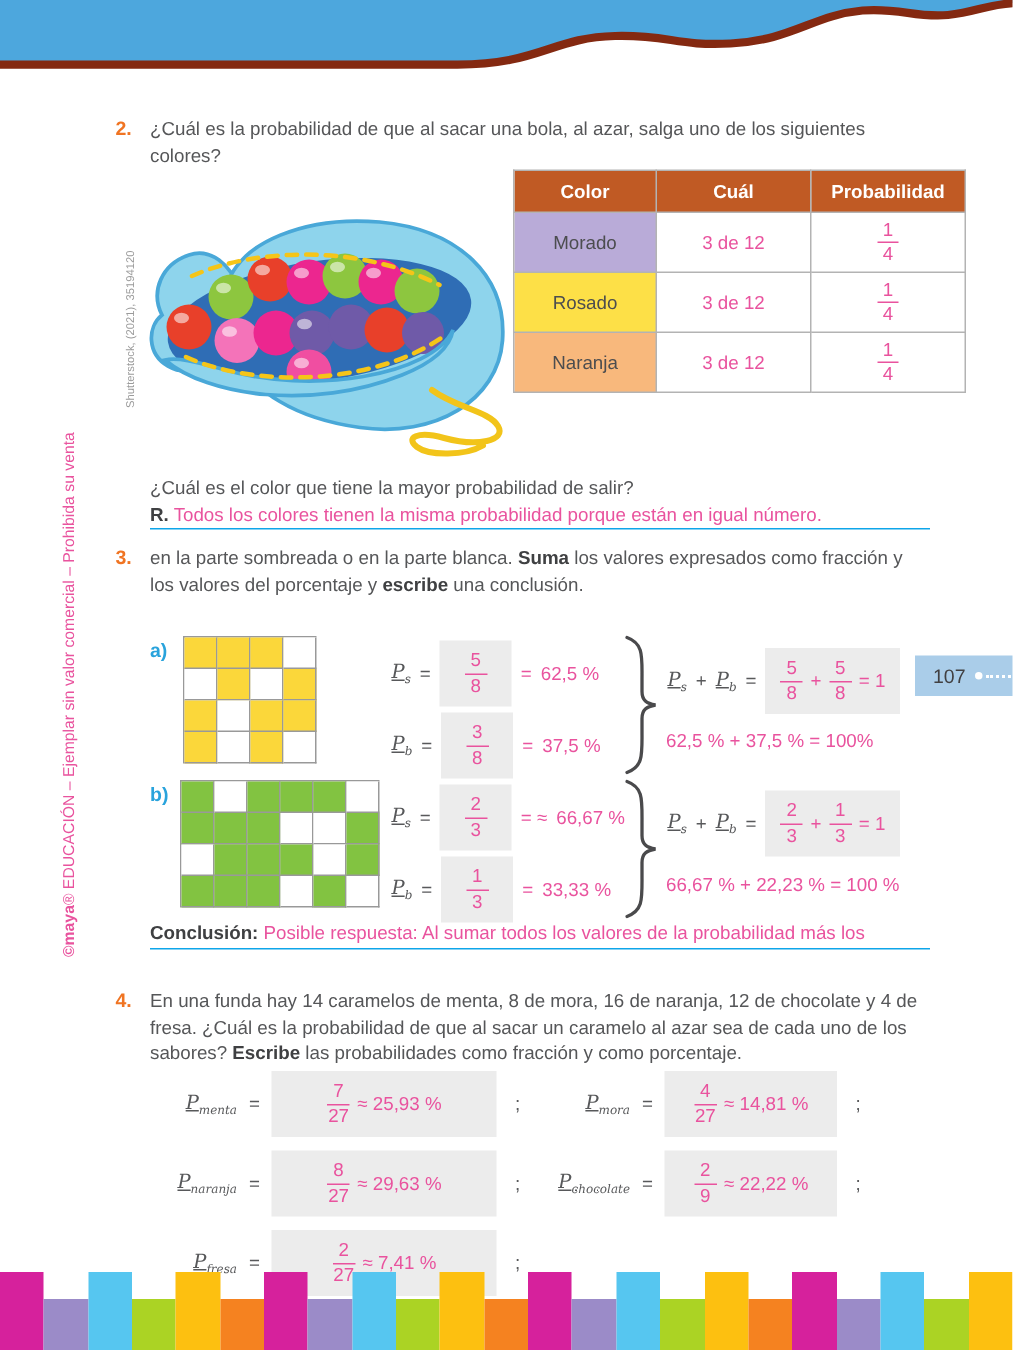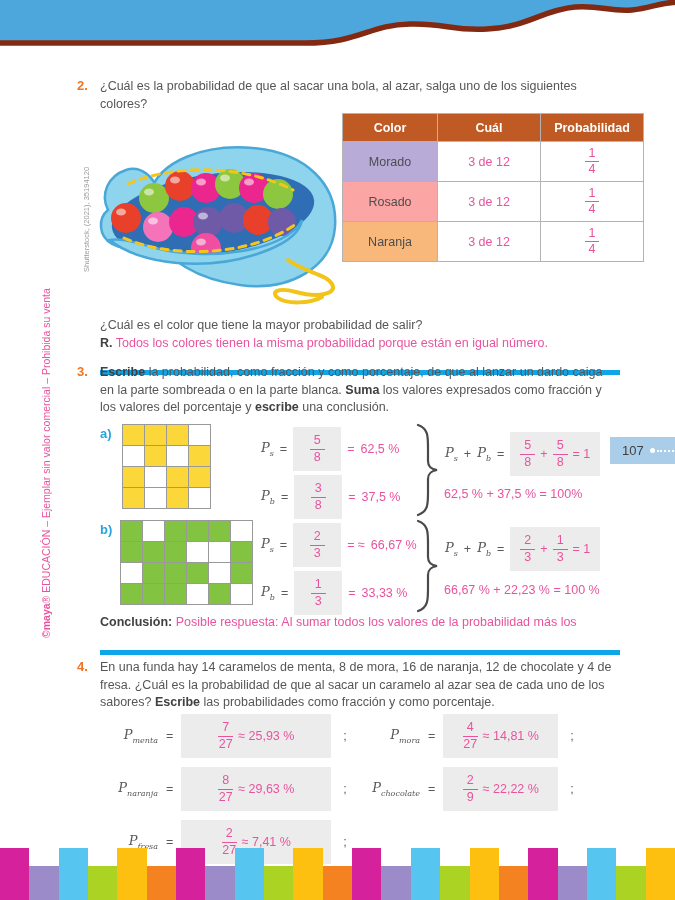--- a/index.html
+++ b/index.html
@@ -24,31 +24,31 @@
                 border:1px solid #b3b3b3;padding:0 6px;}
   table.prob td{border:1px solid #b3b3b3;text-align:center;height:39px;padding:0 4px;}
   table.prob .c-color{width:86px;color:#4c4d4f;}
   table.prob .c-razon{width:94px;color:#e9539e;}
   table.prob .c-prob{width:94px;}
 
   .frac{display:inline-block;text-align:center;vertical-align:middle;line-height:1.05;color:#e9539e;}
   .frac .num{display:block;border-bottom:1px solid #e9539e;padding:0 4px 1px;}
   .frac .den{display:block;padding-top:1px;}
 
-  .underline-block{border-bottom:5px solid #0ea5e9;padding-bottom:20px;}
+  .underline-block{border-bottom:1px solid #0ea5e9;padding-bottom:2px;}
 
   
   .gridbox{display:grid;border-top:1px solid #999;border-left:1px solid #999;}
   .gridbox div{border-right:1px solid #999;border-bottom:1px solid #999;background:#fff;}
   .grid-a{grid-template-columns:repeat(4,22px);grid-auto-rows:21px;}
   .grid-b{grid-template-columns:repeat(6,22px);grid-auto-rows:21px;}
 
   
   .frow{display:flex;align-items:center;gap:6px;}
-  .plabel{font-family:"DejaVu Serif",serif;font-style:italic;font-size:13px;color:#57585a;}
+  .plabel{font-family:"DejaVu Serif",serif;font-style:italic;font-size:13px;color:#57585a;text-decoration:underline;}
   .plabel sub{font-size:8px;font-style:italic;}
   .fbox{background:#ececec;display:inline-flex;align-items:center;justify-content:center;
         gap:5px;padding:5px 10px;min-width:28px;min-height:34px;}
   .pctline{color:#e9539e;font-size:12.5px;}
 
   
   .badge{left:610px;top:437px;width:65px;height:27px;background:#aacde9;display:flex;
          align-items:center;padding-left:12px;color:#414042;font-size:13px;}
   .badge .dot{width:5px;height:5px;border-radius:50%;background:#fff;margin-left:6px;}
   .badge .dots{flex:1;border-top:2px dotted #fff;margin:0 2px 0 2px;}
@@ -139,41 +139,40 @@
       <th>Probabilidad</th>
     </tr>
   </thead>
   <tbody>
     <tr>
       <td class="c-color" style="background: rgb(185, 171, 216);">Morado</td>
       <td class="c-razon">3 de 12</td>
       <td class="c-prob"><span class="frac"><span class="num">1</span><span class="den">4</span></span></td>
     </tr>
     <tr>
-      <td class="c-color" style="background: #fca5a5;">Rosado</td>
+      <td class="c-color" style="background: #fde047;">Rosado</td>
       <td class="c-razon">3 de 12</td>
       <td class="c-prob"><span class="frac"><span class="num">1</span><span class="den">4</span></span></td>
     </tr>
     <tr>
       <td class="c-color" style="background: rgb(248, 184, 124);">Naranja</td>
       <td class="c-razon">3 de 12</td>
       <td class="c-prob"><span class="frac"><span class="num">1</span><span class="den">4</span></span></td>
     </tr>
   </tbody>
 </table>
 
 <div class="abs bodytext" style="left:100px;top:317px">¿Cuál es el color que tiene la mayor probabilidad de salir?</div>
 <div class="abs underline-block" style="left:100px;top:336px;width:520px">
   <b class="dark">R.</b>
   <span class="pink">Todos los colores tienen la misma probabilidad porque están en igual número.</span>
 </div>
 
 <div class="abs qnum" style="left:77px;top:364px">3.</div>
 <div class="abs bodytext" style="left:100px;top:364px">
-  <div><b class="dark">Escribe</b><span> la probabilidad, como fracción y como porcentaje, de que al lanzar un dardo caiga</span></div>
   <div><span>en la parte sombreada o en la parte blanca. </span><b class="dark">Suma</b><span> los valores expresados como fracción y</span></div>
   <div><span>los valores del porcentaje y </span><b class="dark">escribe</b><span> una conclusión.</span></div>
 </div>
 
 <div class="abs blue-label" style="left:100px;top:426px">a)</div>
 <div class="abs gridbox grid-a" style="left:122px;top:424px">
     <div style="background: rgb(251, 215, 58);"></div>
     <div style="background: rgb(251, 215, 58);"></div>
     <div style="background: rgb(251, 215, 58);"></div>
     <div></div>

